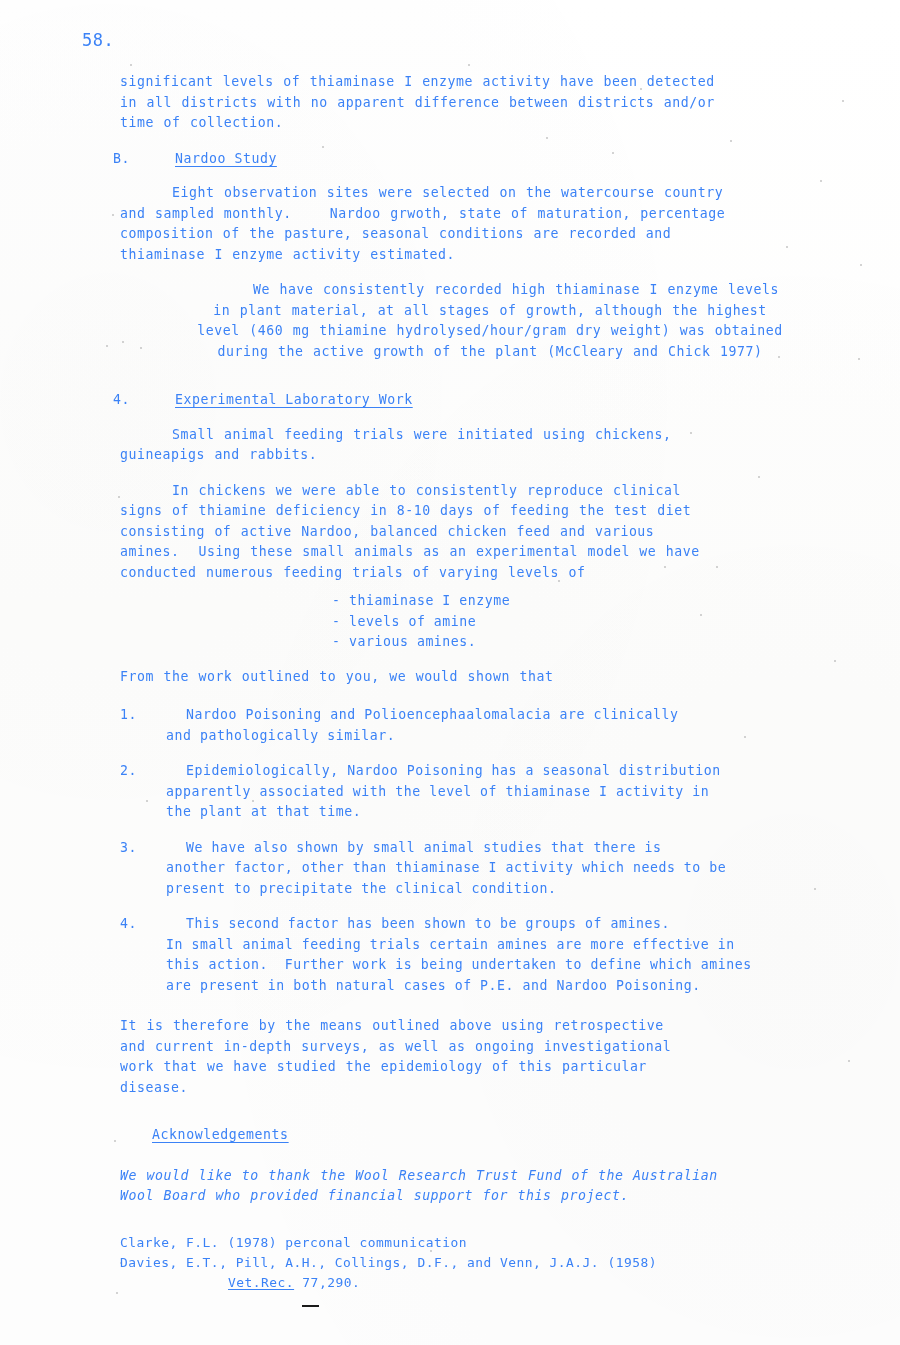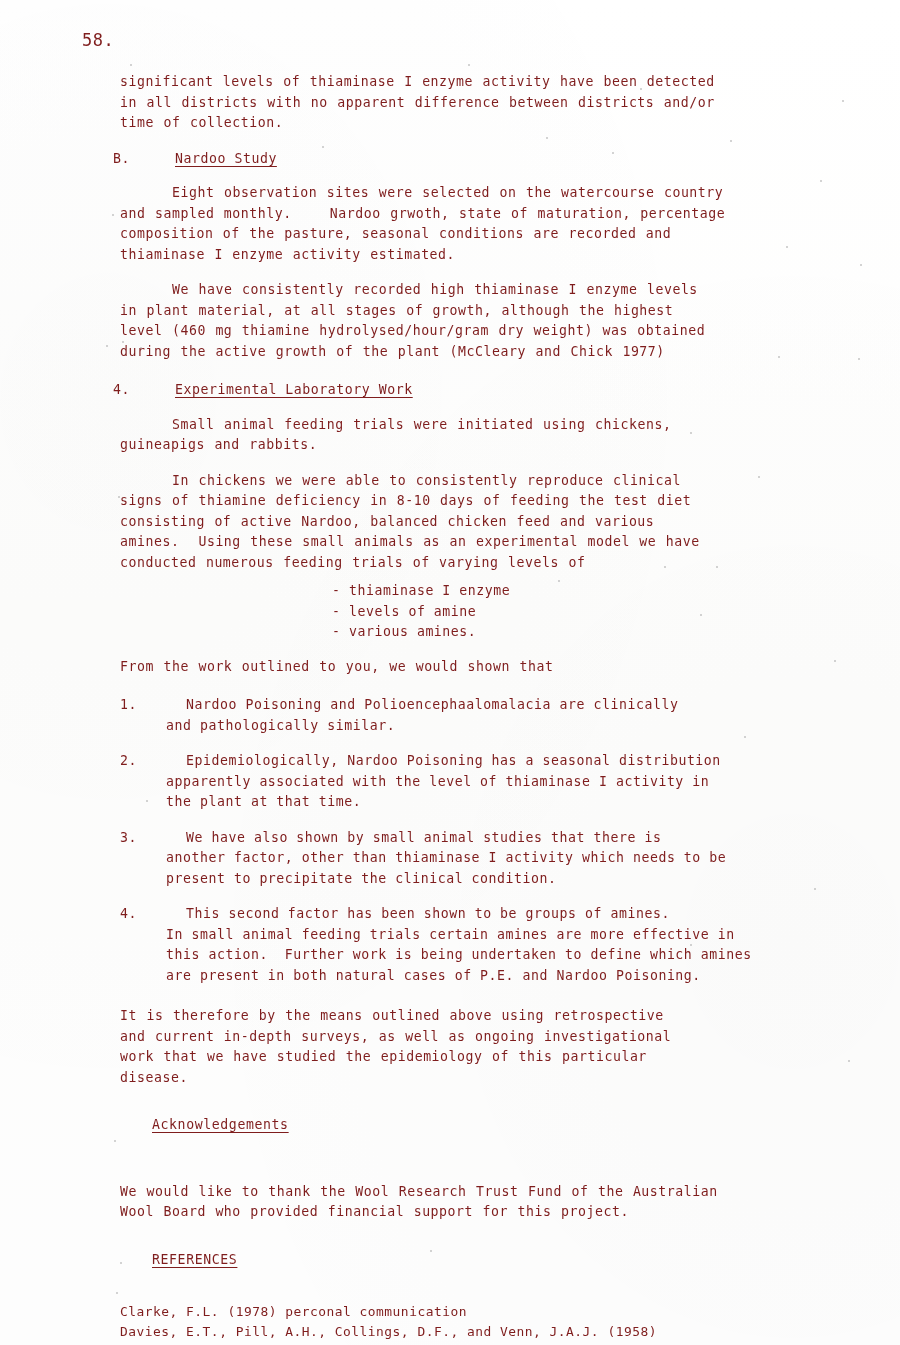--- a/index.html
+++ b/index.html
@@ -9,21 +9,21 @@
     background: #ffffff;
   }
 
   .page {
     position: relative;
     width: 900px;
     height: 1345px;
     background: #fefefe;
     overflow: hidden;
     font-family: "DejaVu Sans Mono", "Liberation Mono", monospace;
-    color: #7f1d1d;
+    color: #3b82f6;
     -webkit-font-smoothing: none;
   }
 
   
   .paper-tone {
     position: absolute;
     inset: 0;
     background:
       radial-gradient(ellipse at 12% 30%, rgba(0,0,0,0.012), rgba(0,0,0,0) 60%),
       radial-gradient(ellipse at 88% 70%, rgba(0,0,0,0.010), rgba(0,0,0,0) 60%),
@@ -201,21 +201,21 @@
     <div class="heading-row outdent">
       <span class="marker">B.</span>
       <span class="heading-text">Nardoo Study</span>
     </div>
 
     <p class="para" style="text-indent:52px;">Eight observation sites were selected on the watercourse country
 and sampled monthly.    Nardoo grwoth, state of maturation, percentage
 composition of the pasture, seasonal conditions are recorded and
 thiaminase I enzyme activity estimated.</p>
 
-    <p class="para" style="text-indent:52px;margin-bottom:18px;">We have consistently recorded high thiaminase I enzyme levels
+    <p class="para" style="text-indent:52px;margin-bottom:28px;text-align:center;">We have consistently recorded high thiaminase I enzyme levels
 in plant material, at all stages of growth, although the highest
 level (460 mg thiamine hydrolysed/hour/gram dry weight) was obtained
 during the active growth of the plant (McCleary and Chick 1977)</p>
 
     <div class="heading-row outdent">
       <span class="marker">4.</span>
       <span class="heading-text">Experimental Laboratory Work</span>
     </div>
 
     <p class="para" style="text-indent:52px;">Small animal feeding trials were initiated using chickens,
@@ -265,26 +265,23 @@
 
     <p class="para" style="margin-bottom:26px;">It is therefore by the means outlined above using retrospective
 and current in-depth surveys, as well as ongoing investigational
 work that we have studied the epidemiology of this particular
 disease.</p>
 
     <div class="section-title-wrap">
       <span class="section-title">Acknowledgements</span>
     </div>
 
-    <p class="para" style="margin-top:30px;margin-bottom:26px;">We would like to thank the Wool Research Trust Fund of the Australian
+    <p class="para" style="margin-top:4px;margin-bottom:26px;font-style:italic;">We would like to thank the Wool Research Trust Fund of the Australian
 Wool Board who provided financial support for this project.</p>
 
-    <div class="section-title-wrap">
-      <span class="section-title">REFERENCES</span>
-    </div>
 
     <div class="refs" style="margin-top:16px;">
 
       <p class="ref-line">Clarke, F.L. (1978) perconal communication</p>
 
       <p class="ref-line">Davies, E.T., Pill, A.H., Collings, D.F., and Venn, J.A.J. (1958)</p>
       <p class="ref-cont"><span class="u">Vet.Rec.</span> <span class="uu">77</span><span>,290.</span></p>
 
     </div>
   </div>

